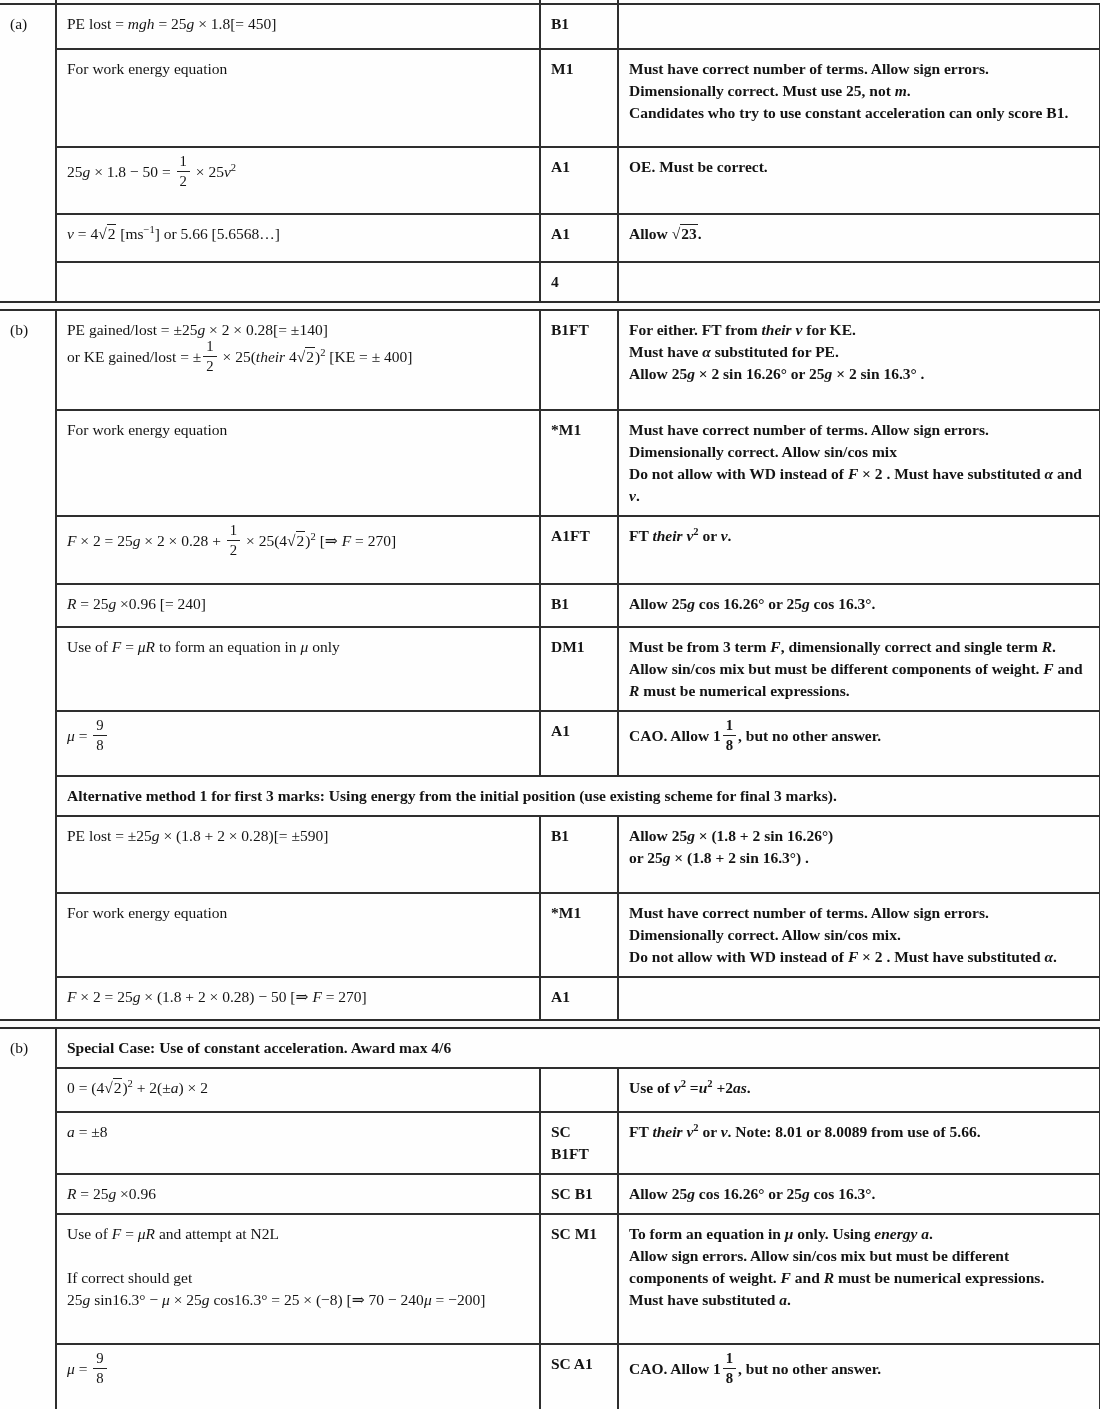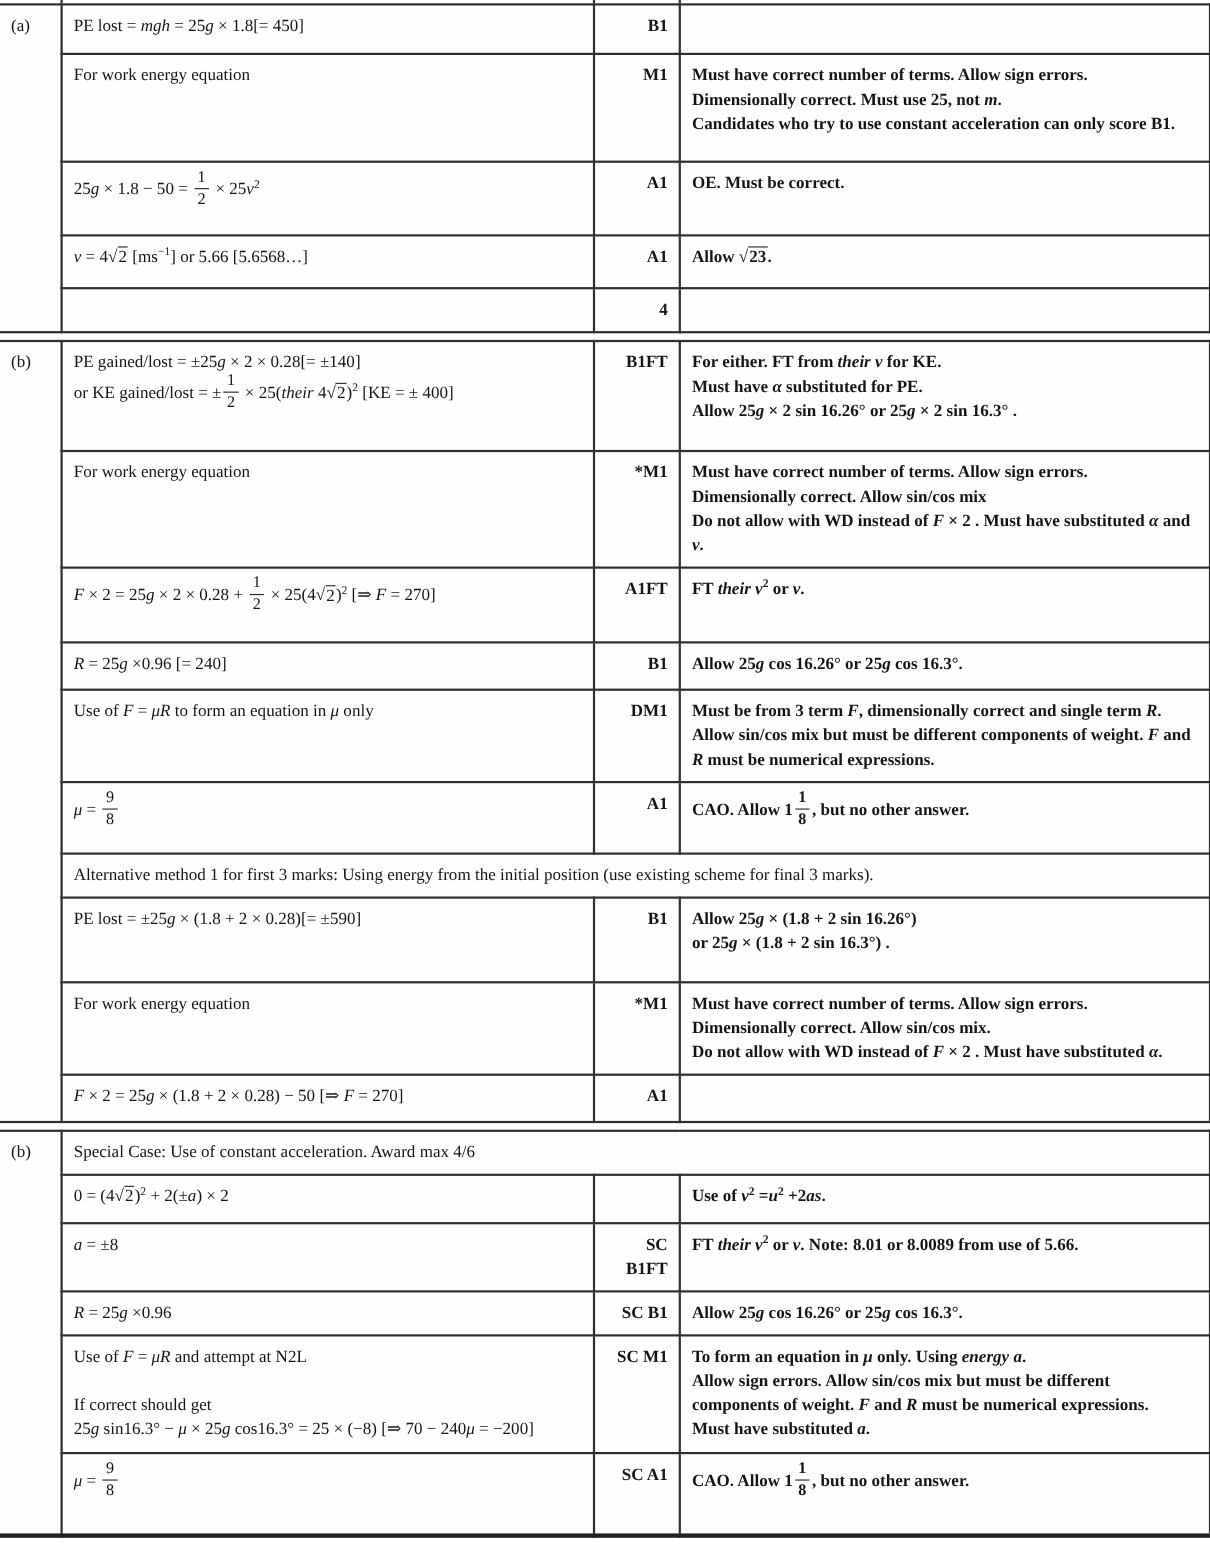--- a/index.html
+++ b/index.html
@@ -32,27 +32,26 @@
   table.tbl td:first-child{border-left:none;}
   table.tbl.last{border-bottom:4px solid #222;}
   col.c-label{width:56px;}
   col.c-work{width:484px;}
   col.c-mark{width:78px;}
   col.c-note{width:482px;}
 
   td.lbl{padding:10px 2px 0 2px;font-size:15.5px;}
   td.work{padding-left:9px;}
   td.mark{
-    text-align:right;
     font-weight:bold;
     padding-right:12px;
     padding-left:2px;
   }
   td.note{padding-left:9px;font-weight:bold;}
-  td.hdr{font-weight:normal;padding-top:7px;margin-top:27px;}
+  td.hdr{font-weight:bold;padding-top:7px;margin-top:27px;}
 
   
   .fr{
     display:inline-flex;flex-direction:column;
     text-align:center;vertical-align:middle;
     line-height:1;font-size:0.95em;margin:0 2px;position:relative;top:-2px;
   }
   .fr > span:first-child{border-bottom:1.4px solid #222;padding:0 3px 2px 3px;}
   .fr > span:last-child{padding-top:2px;}
 
@@ -205,21 +204,21 @@
       <tr style="height:55px">
         <td class="work"><i>a</i> = ±8</td>
         <td class="mark">SC<br>B1FT</td>
         <td class="note">FT <i>their v</i><sup>2</sup> or <i>v</i>. Note: 8.01 or 8.0089 from use of 5.66.</td>
       </tr>
       <tr style="height:32px">
         <td class="work"><i>R</i> = 25<i>g</i> ×0.96</td>
         <td class="mark">SC B1</td>
         <td class="note">Allow 25<i>g</i> cos 16.26° or 25<i>g</i> cos 16.3°.</td>
       </tr>
-      <tr style="height:107px">
+      <tr style="height:130px">
         <td class="work">Use of <i>F</i> = <i>μR</i> and attempt at N2L<br><br>If correct should get<br>25<i>g</i> sin16.3° − <i>μ</i> × 25<i>g</i> cos16.3° = 25 × (−8) [⇒ 70 − 240<i>μ</i> = −200]</td>
         <td class="mark">SC M1</td>
         <td class="note">To form an equation in <i>μ</i> only. Using <i>energy a</i>.<br>Allow sign errors. Allow sin/cos mix but must be different components of weight. <i>F</i> and <i>R</i> must be numerical expressions.<br>Must have substituted <i>a</i>.</td>
       </tr>
       <tr style="height:75px">
         <td class="work"><i>μ</i> = <span class="fr">
               <span>9</span>
               <span>8</span>
             </span></td>
         <td class="mark">SC A1</td>

